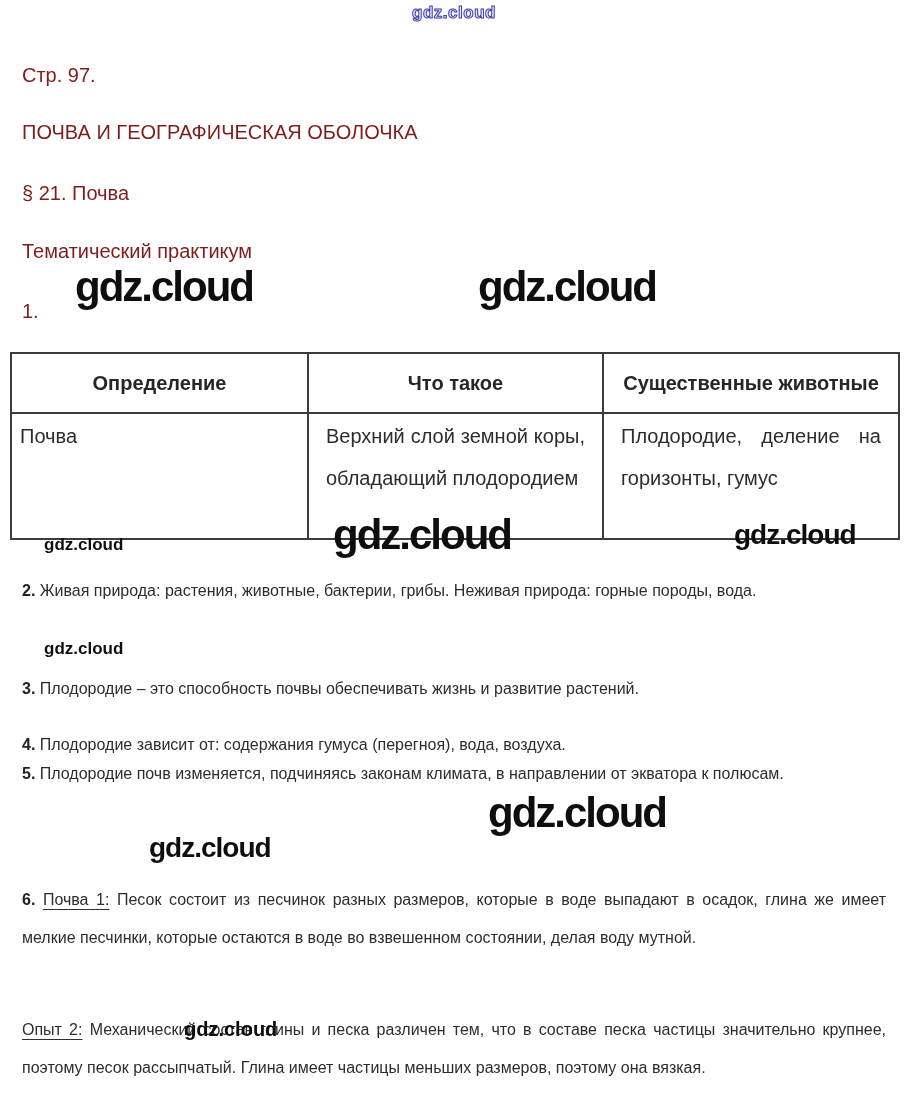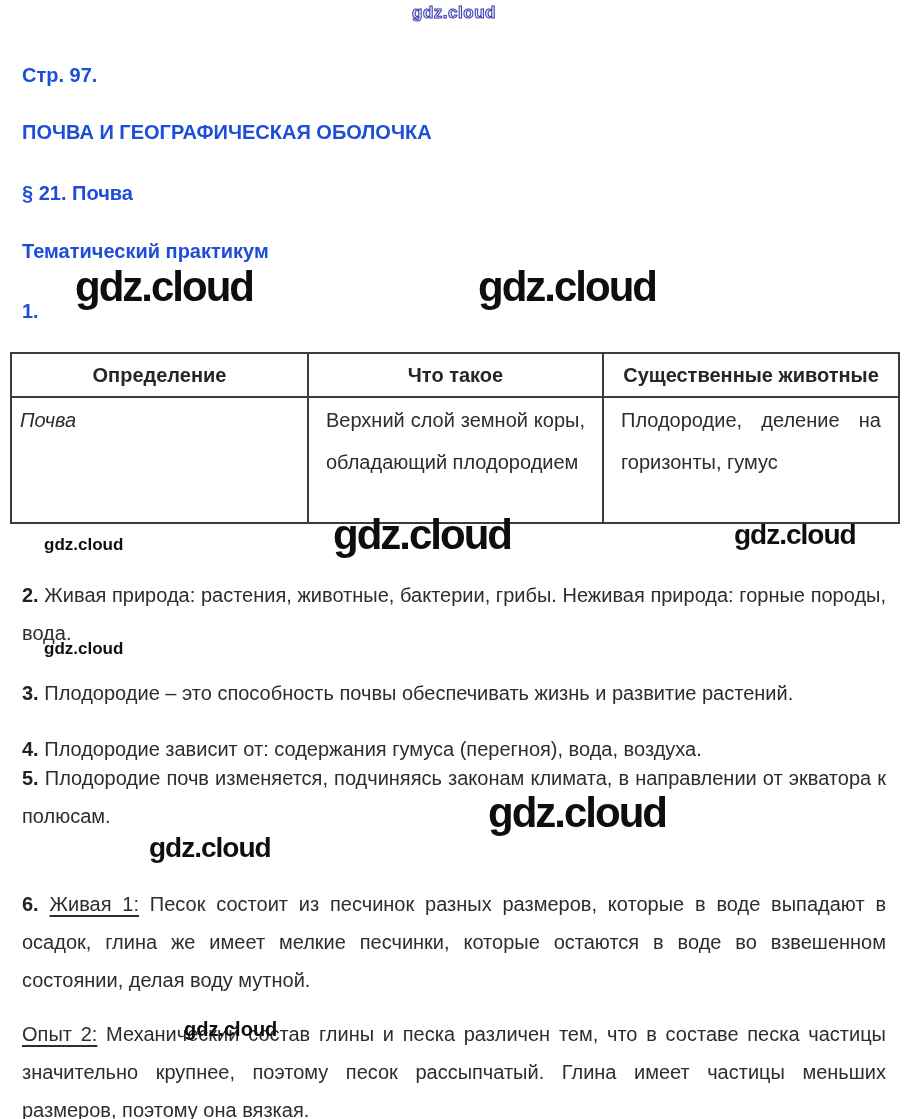--- a/index.html
+++ b/index.html
@@ -14,31 +14,31 @@
     overflow: hidden;
     font-family: "Liberation Sans", "DejaVu Sans", sans-serif;
     color: #2b2b2b;
   }
   .abs { position: absolute; }
 
   
   .heading {
     left: 22px;
     font-size: 20px;
-    font-weight: 700;
+    font-weight: 400;
     line-height: 24px;
-    color: #1d4ed8;
+    color: #7f1d1d;
     white-space: nowrap;
   }
 
   
   .para {
     left: 22px;
     width: 864px;
-    font-size: 20px;
+    font-size: 16px;
     line-height: 38px;
     text-align: justify;
     color: #2d2d2d;
   }
   .para b.num { font-weight: 700; color: #222; }
   .u { text-decoration: underline; text-underline-offset: 4px; }
 
   
   table.answer-table {
     position: absolute;
@@ -53,34 +53,33 @@
   table.answer-table td {
     border: 2px solid #3c3c3c;
     font-size: 20px;
     color: #2d2d2d;
   }
   table.answer-table th {
     height: 34px;
     font-weight: 700;
     text-align: center;
     vertical-align: middle;
-    padding: 4px 4px;
+    padding: 12px 4px;
     color: #262626;
   }
   table.answer-table td {
     height: 119px;
     vertical-align: top;
     text-align: justify;
     line-height: 42px;
     padding: 1px 17px 4px 17px;
   }
   table.answer-table td.first-col {
     text-align: left;
     padding-left: 8px;
-    font-style: italic;
   }
 
   
   .wm {
     color: #0e0e0e;
     font-weight: 700;
     line-height: 1;
     white-space: nowrap;
     letter-spacing: -1px;
   }
@@ -146,17 +145,17 @@
 
 <p class="abs para" style="top:654px"><b class="num">3.</b> <span>Плодородие – это способность почвы обеспечивать жизнь и развитие растений.</span></p>
 
 <p class="abs para" style="top:710px"><b class="num">4.</b> <span>Плодородие зависит от: содержания гумуса (перегноя), вода, воздуха.</span></p>
 
 <p class="abs para" style="top:739px"><b class="num">5.</b> <span>Плодородие почв изменяется, подчиняясь законам климата, в направлении от экватора к полюсам.</span></p>
 
 <div class="abs wm wm-big" style="left:488px;top:792px">gdz.cloud</div>
 <div class="abs wm wm-med" style="left:149px;top:834px">gdz.cloud</div>
 
-<p class="abs para" style="top:865px"><b class="num">6.</b> <span class="u">Живая 1:</span> <span>Песок состоит из песчинок разных размеров, которые в воде выпадают в осадок, глина же имеет мелкие песчинки, которые остаются в воде во взвешенном состоянии, делая воду мутной.</span></p>
+<p class="abs para" style="top:865px"><b class="num">6.</b> <span class="u">Почва 1:</span> <span>Песок состоит из песчинок разных размеров, которые в воде выпадают в осадок, глина же имеет мелкие песчинки, которые остаются в воде во взвешенном состоянии, делая воду мутной.</span></p>
 
 <p class="abs para" style="top:995px"><span class="u">Опыт 2:</span> <span>Механический состав глины и песка различен тем, что в составе песка частицы значительно крупнее, поэтому песок рассыпчатый. Глина имеет частицы меньших размеров, поэтому она вязкая.</span></p>
 
 <div class="abs wm wm-small20" style="left:184px;top:1019px">gdz.cloud</div>
 
 </body></html>

